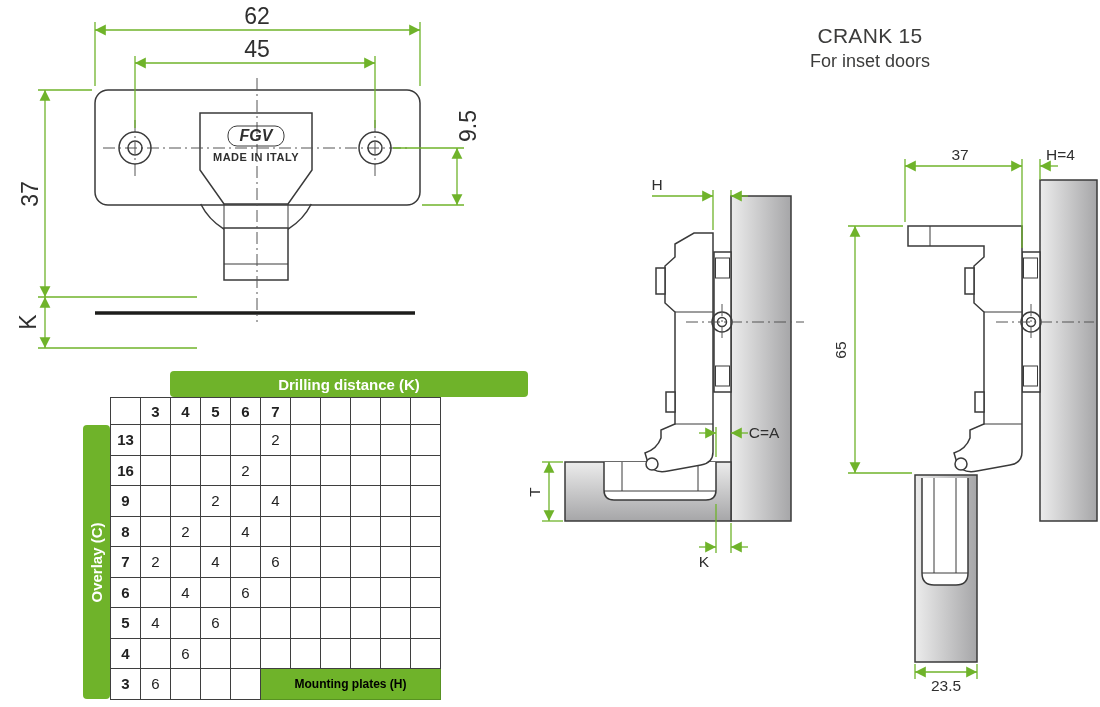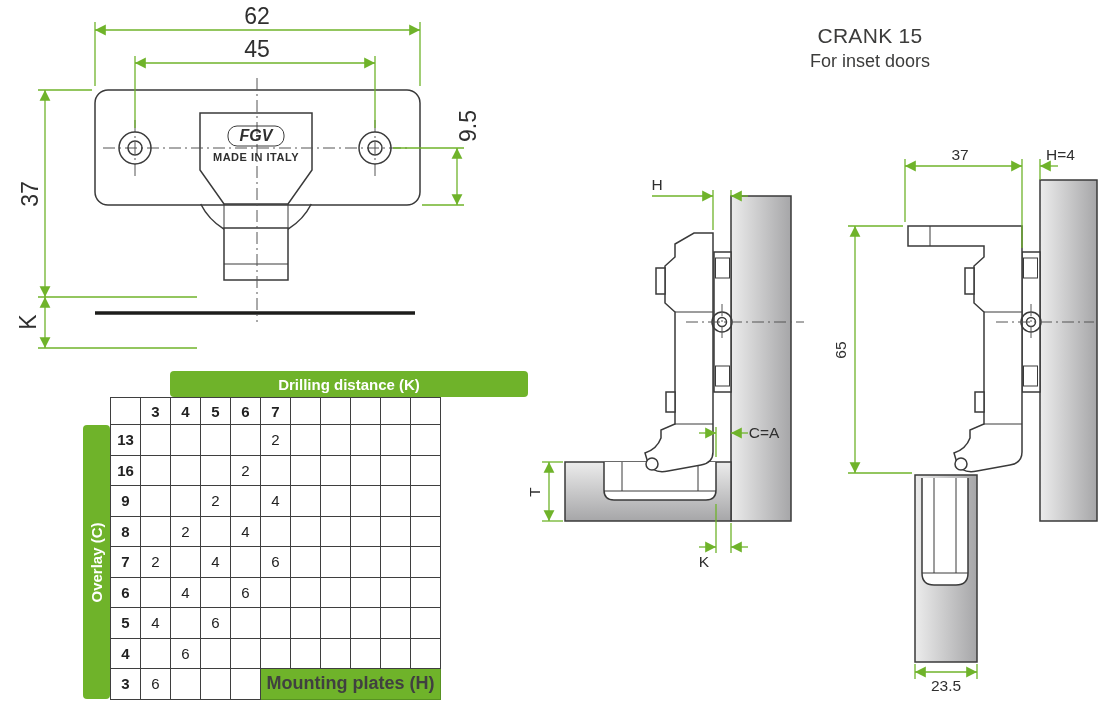--- a/index.html
+++ b/index.html
@@ -15,21 +15,21 @@
   .banner-left{position:absolute;left:83px;top:425px;width:27px;height:274px;background:#6fb32a;
     border-radius:4px;display:flex;align-items:center;justify-content:center;}
   .banner-left span{transform:rotate(-90deg);white-space:nowrap;color:#fff;font-weight:bold;font-size:15px;}
 
   #k-table{position:absolute;left:110px;top:397px;border-collapse:collapse;table-layout:fixed;background:#fff;}
   #k-table th,#k-table td{border:1px solid #3f3f3f;width:30px;min-width:30px;height:30.5px;padding:0;
     text-align:center;vertical-align:middle;font-size:15px;color:#222;background:#fff;}
   #k-table tr:first-child th{height:27px;}
   #k-table th{font-weight:bold;}
   #k-table td{font-weight:normal;}
-  #k-table td.banner-cell{background:#6fb32a;color:#404040;font-weight:bold;font-size:18px;border-color:#589222;}
+  #k-table td.banner-cell{background:#6fb32a;color:#000000;font-weight:bold;font-size:12px;border-color:#589222;}
 
   svg{position:absolute;overflow:visible;}
   svg text{font-family:"Liberation Sans",sans-serif;fill:#2f2f2f;}
   .ln{fill:#fff;stroke:#3a3a3a;stroke-width:1.5;}
   .lnf{fill:none;stroke:#3a3a3a;stroke-width:1.5;}
   .thin{fill:none;stroke:#3a3a3a;stroke-width:1;}
   .cl{fill:none;stroke:#555;stroke-width:1;stroke-dasharray:12 4 2 4;}
   .dim{fill:none;stroke:#6fb32a;stroke-width:1.3;}
   .thick{stroke:#1d1d1b;stroke-width:3.5;}
   .dtxt{font-size:15.5px;}

